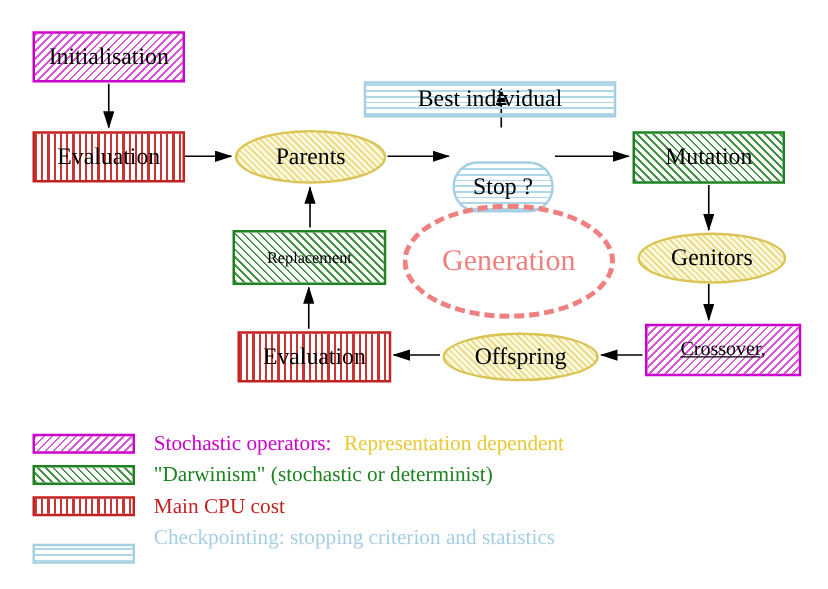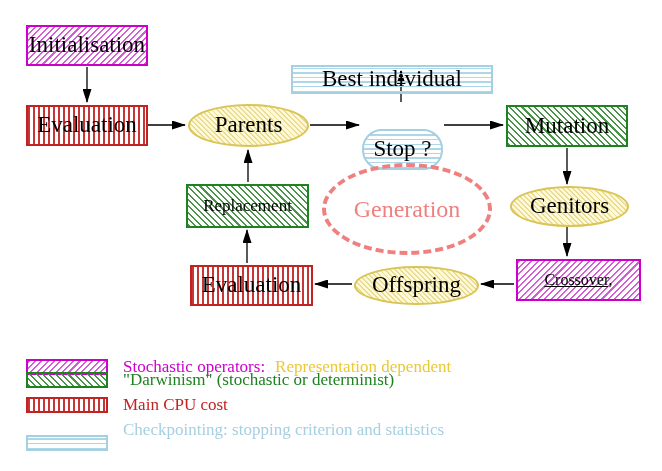--- a/index.html
+++ b/index.html
@@ -25,21 +25,21 @@
     width:662px; height:471px;
     background:#ffffff;
     font-family:"Liberation Serif","DejaVu Serif",serif;
     overflow:hidden;
   }
   .arrows { position:absolute; left:0; top:0; width:662px; height:471px; z-index:1; }
   .arrows line { stroke:var(--black); stroke-width:1.3; }
   .node {
     position:absolute; z-index:2;
     display:flex; align-items:center; justify-content:center;
-    text-align:center; color:var(--black); font-size:23px;
+    text-align:center; color:var(--black); font-size:19px;
     line-height:1.05;
   }
   .hatch-magenta {
     border:2px solid var(--magenta);
     background:repeating-linear-gradient(135deg, var(--magenta-hatch) 0 1.5px, rgba(0,0,0,0) 1.5px 4.5px);
   }
   .hatch-green {
     border:2px solid var(--green);
     background:repeating-linear-gradient(45deg, var(--green-hatch) 0 1.5px, rgba(0,0,0,0) 1.5px 4.5px);
   }
@@ -119,21 +119,21 @@
   </div>
 
   <div class="node stripe-blue rounded" style="left:362px; top:104px; width:81px; height:41px;">
     <span>Stop ?</span>
   </div>
 
   <div class="node hatch-green" style="left:506px; top:105px; width:122px; height:42px;">
     <span>Mutation</span>
   </div>
 
-  <div class="node hatch-green" style="left:186px; top:184px; width:123px; height:44px; font-size:17px;">
+  <div class="node hatch-green" style="left:186px; top:184px; width:123px; height:44px; font-size:13px;">
     <span>Replacement</span>
   </div>
 
   <div class="gen-ellipse">
     <span>Generation</span>
   </div>
 
   <div class="node ellipse hatch-yellow" style="left:510px; top:186px; width:119px; height:41px;">
     <span>Genitors</span>
   </div>
@@ -145,21 +145,21 @@
   </div>
 
   <div class="node ellipse hatch-yellow" style="left:354px; top:266px; width:125px; height:39px;">
     <span>Offspring</span>
   </div>
 
   <div class="node stripe-red" style="left:190px; top:265px; width:123px; height:41px;">
     <span>Evaluation</span>
   </div>
 
-  <div class="legend-row" style="top:356px;">
+  <div class="legend-row" style="top:344px;">
     <div class="swatch hatch-magenta"></div>
     <span class="legend-label txt-magenta">Stochastic operators:</span>
     <span class="legend-label txt-gold">Representation dependent</span>
   </div>
 
   <div class="legend-row" style="top:369px;">
     <div class="swatch hatch-green"></div>
     <span class="legend-label txt-green">"Darwinism" (stochastic or determinist)</span>
   </div>
 

